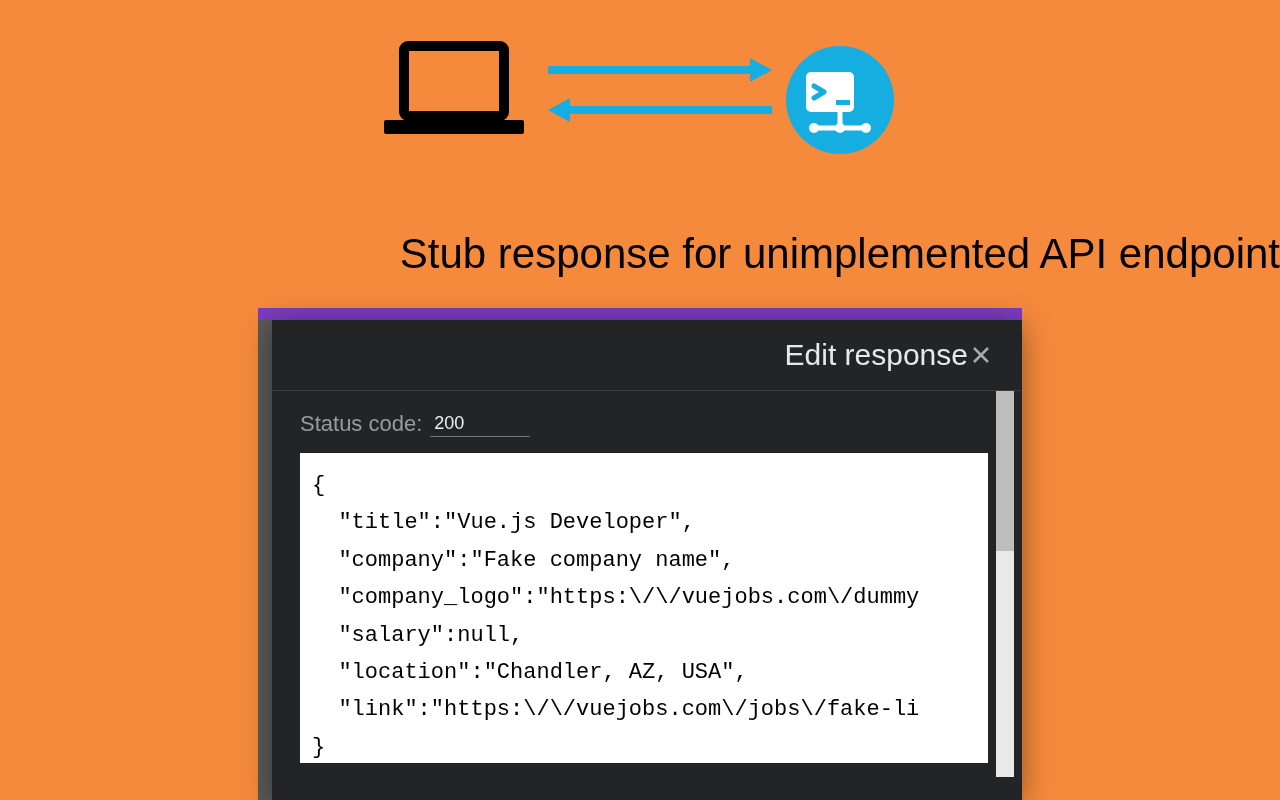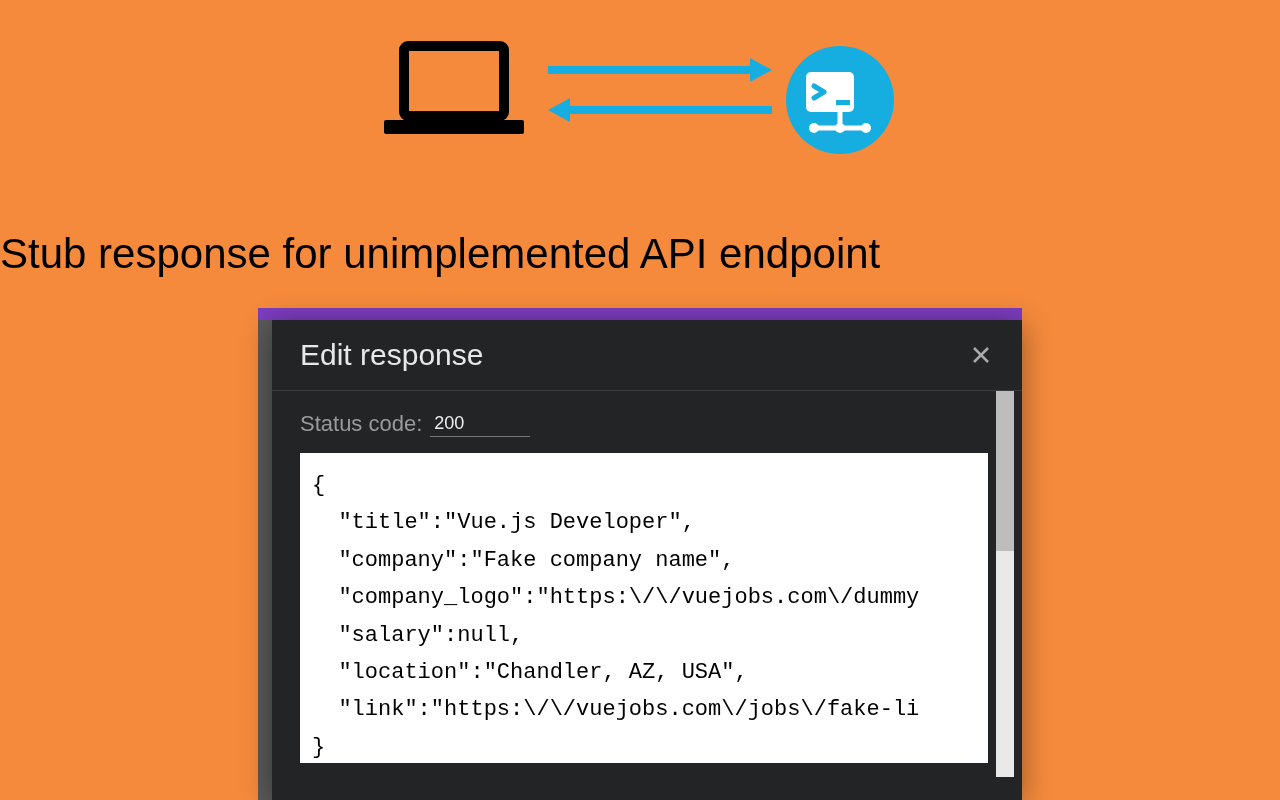--- a/index.html
+++ b/index.html
@@ -17,21 +17,21 @@
     left: 50%;
     transform: translateX(-50%);
     width: 520px;
     height: 130px;
   }
   .caption {
     position: absolute;
     top: 230px;
     left: 0;
     width: 100%;
-    text-align: left;
+    text-align: right;
     font-size: 42px;
     color: #000;
     font-weight: 400;
   }
   .app-window {
     position: absolute;
     top: 308px;
     left: 258px;
     width: 764px;
     height: 492px;
@@ -57,21 +57,21 @@
     width: 750px;
     height: 480px;
     background: #222426;
     border-radius: 6px 6px 0 0;
     box-shadow: 0 4px 30px rgba(0,0,0,0.4);
     overflow: hidden;
   }
   .modal-header {
     display: flex;
     align-items: center;
-    justify-content: space-between;
+    justify-content: flex-end;
     padding: 18px 28px 18px 28px;
     border-bottom: 1px solid #3a3c3e;
   }
   .modal-title {
     font-size: 30px;
     color: #e8e8e8;
     font-weight: 400;
   }
   .close-btn {
     color: #aaa;

